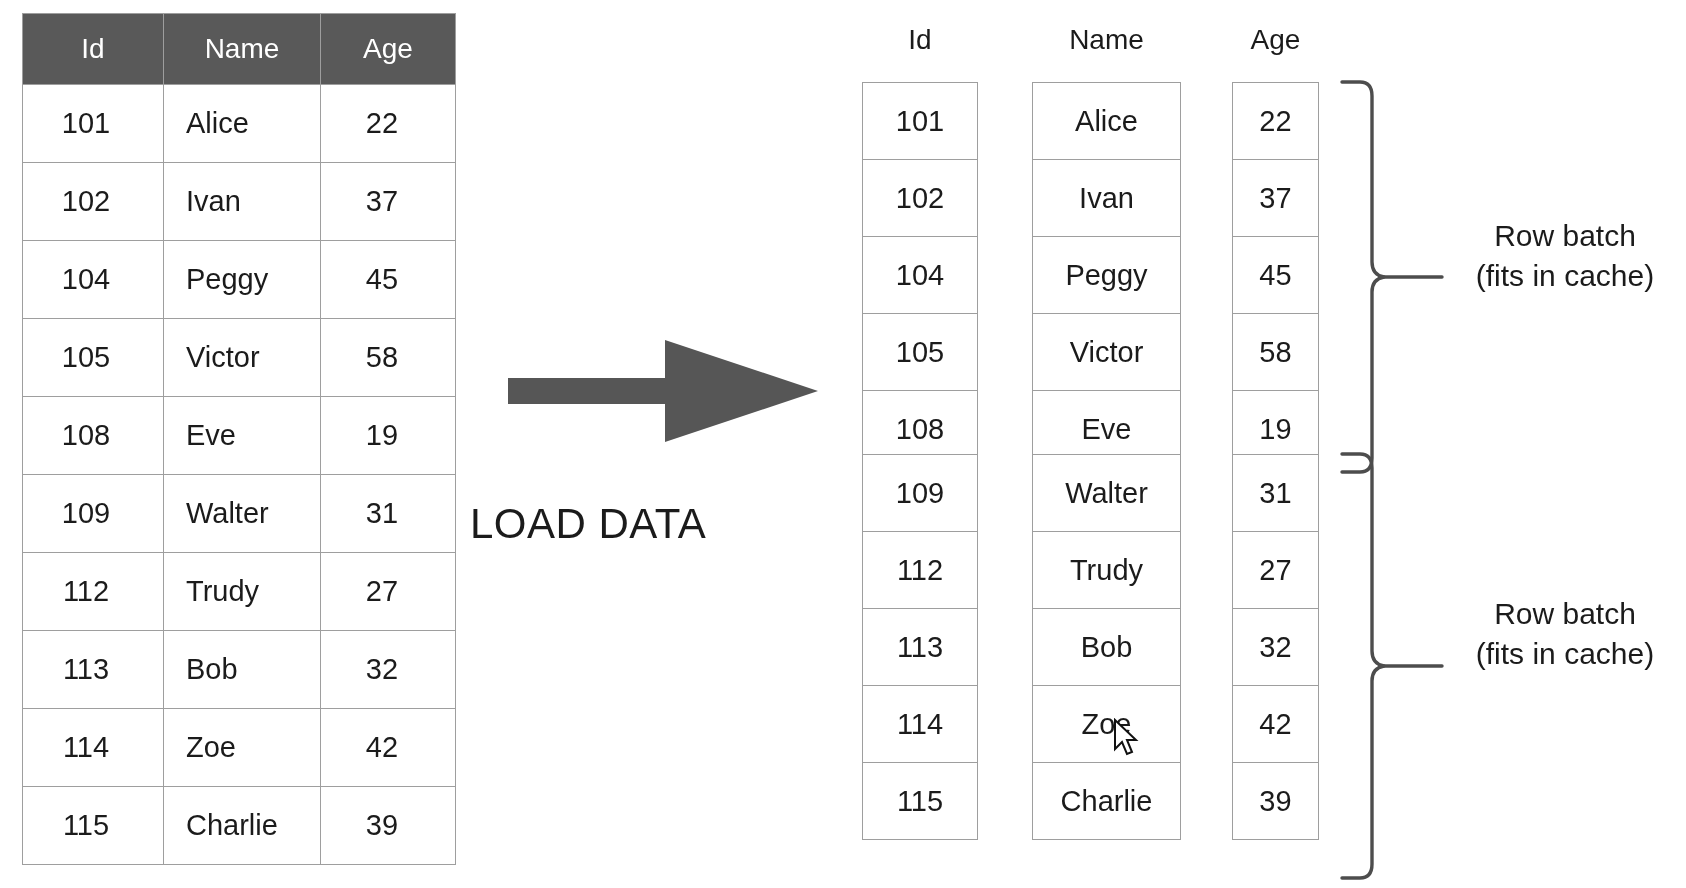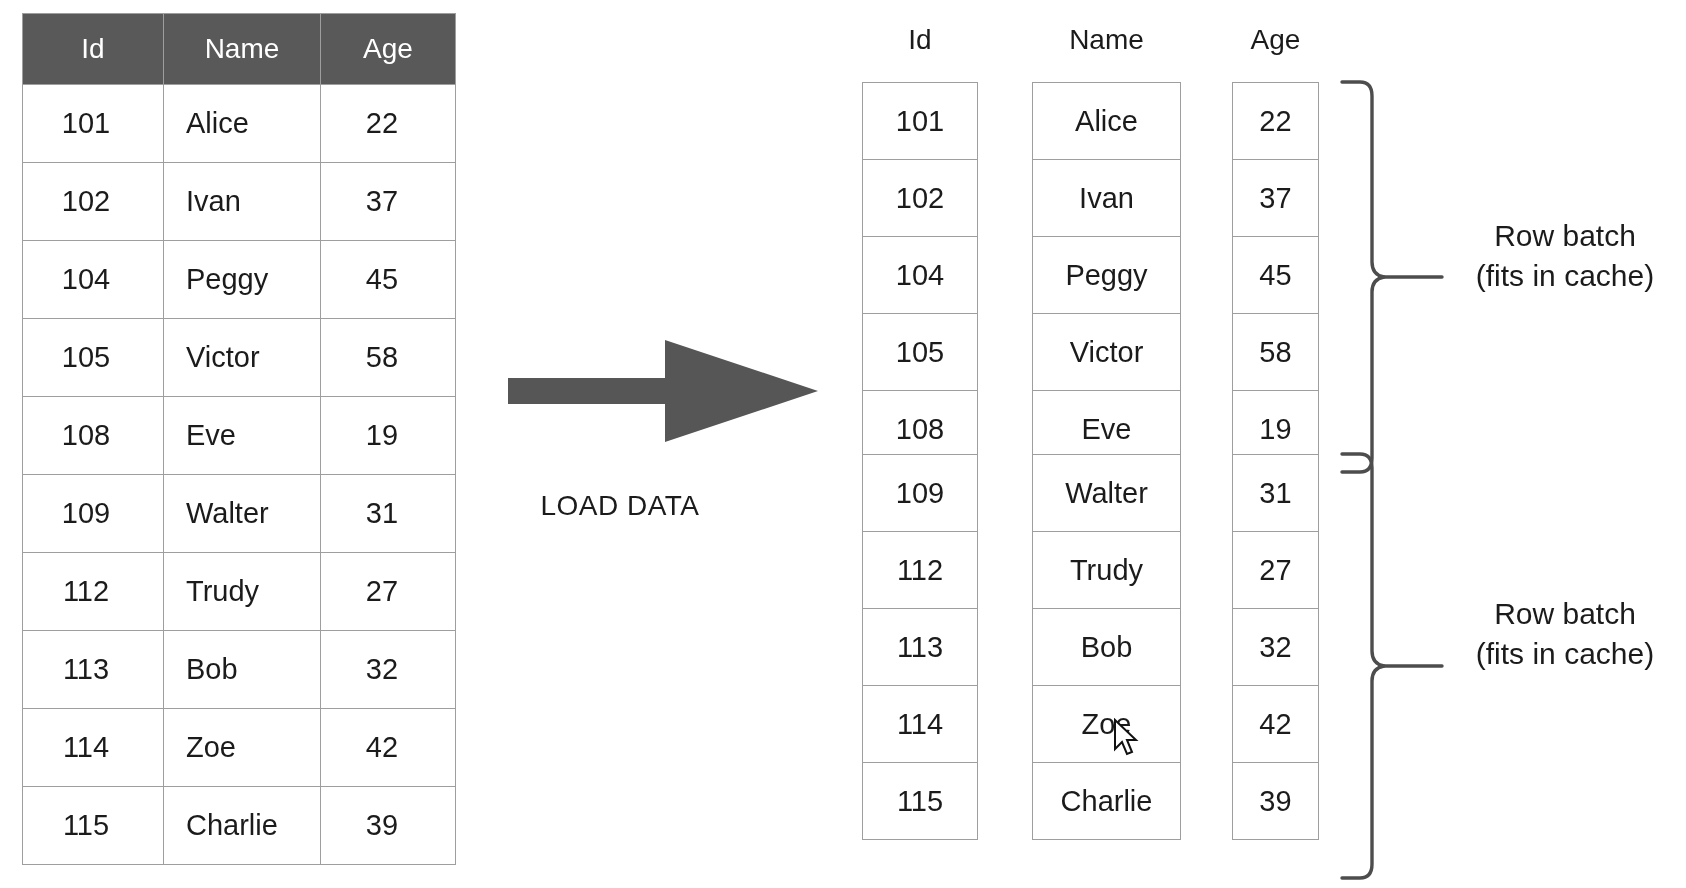--- a/index.html
+++ b/index.html
@@ -49,24 +49,23 @@
   #row-table td.cell-age{text-align:center;padding-right:12px;}
 
   
   #load-arrow{
     position:absolute;
     left:508px; top:332px;
     width:310px; height:118px;
   }
   #load-caption{
     position:absolute;
-    left:470px; top:490px;
+    left:470px; top:500px;
     width:300px;
-    text-align:center;
-    font-size:28px;
+    font-size:42px;
     color:#1b1b1b;
     letter-spacing:0.5px;
   }
 
   
   .col-header{
     position:absolute;
     font-size:28px;
     color:#1b1b1b;
     text-align:center;

